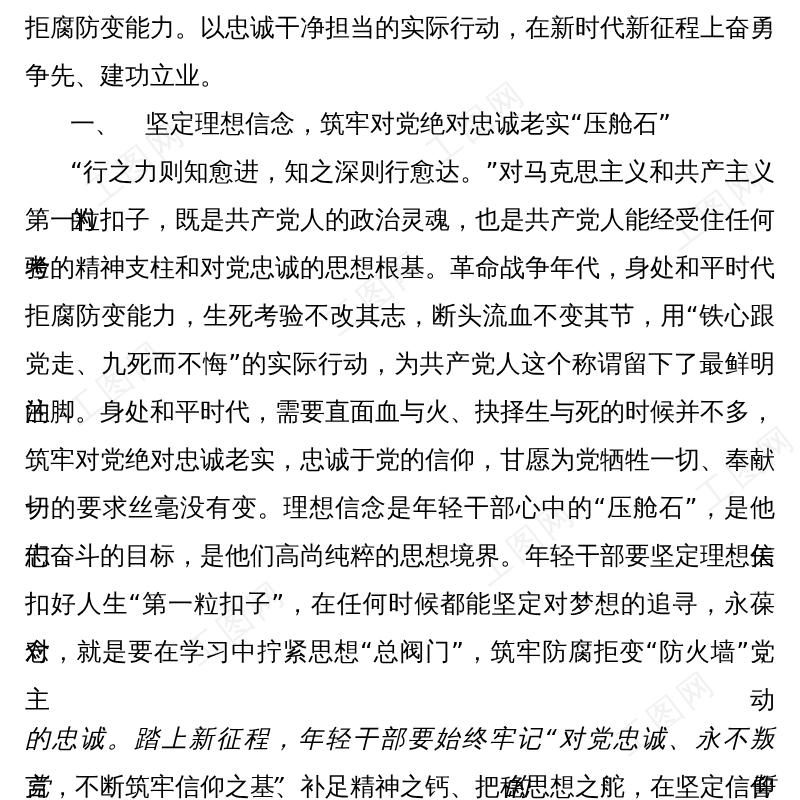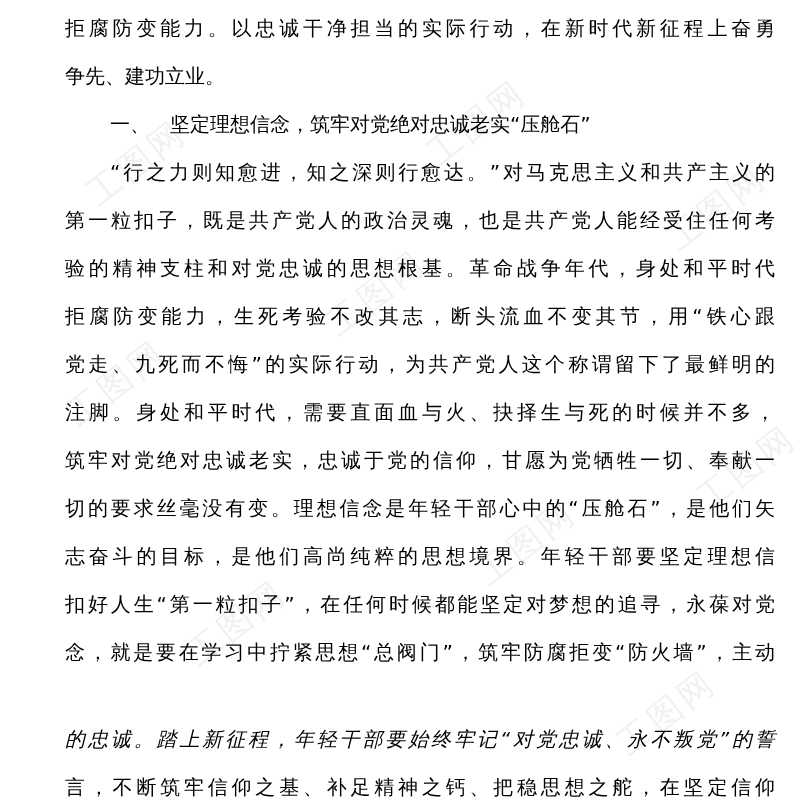--- a/index.html
+++ b/index.html
@@ -27,28 +27,27 @@
     user-select: none;
   }
   .doc-body {
     position: absolute;
     left: 25px;
     top: 4px;
     width: 750px;
     z-index: 2;
   }
   .line {
-    font-size: 20px;
+    font-size: 25px;
     line-height: 48px;
     height: 48px;
     color: #000000;
     text-align: justify;
     text-align-last: justify;
     overflow: visible;
-    margin-left: 40px;
   }
   .line.short {
     text-align: right;
     text-align-last: left;
   }
 </style>
 </head>
 <body>
 
 <div class="page">

